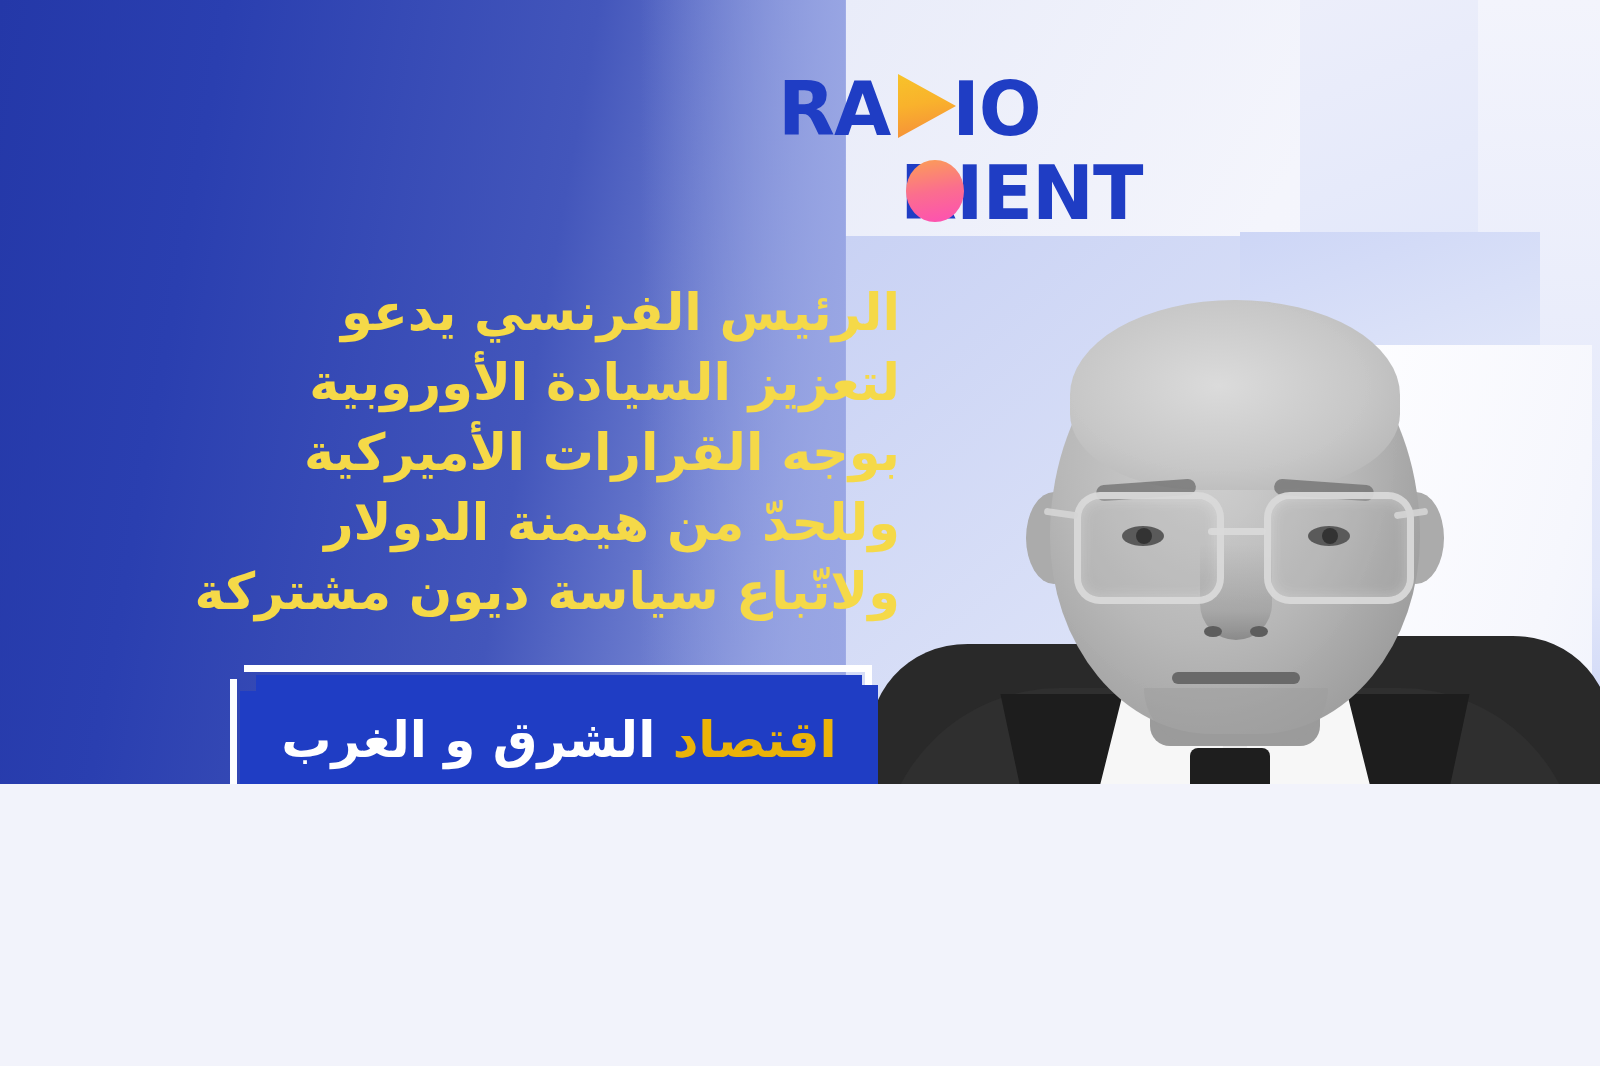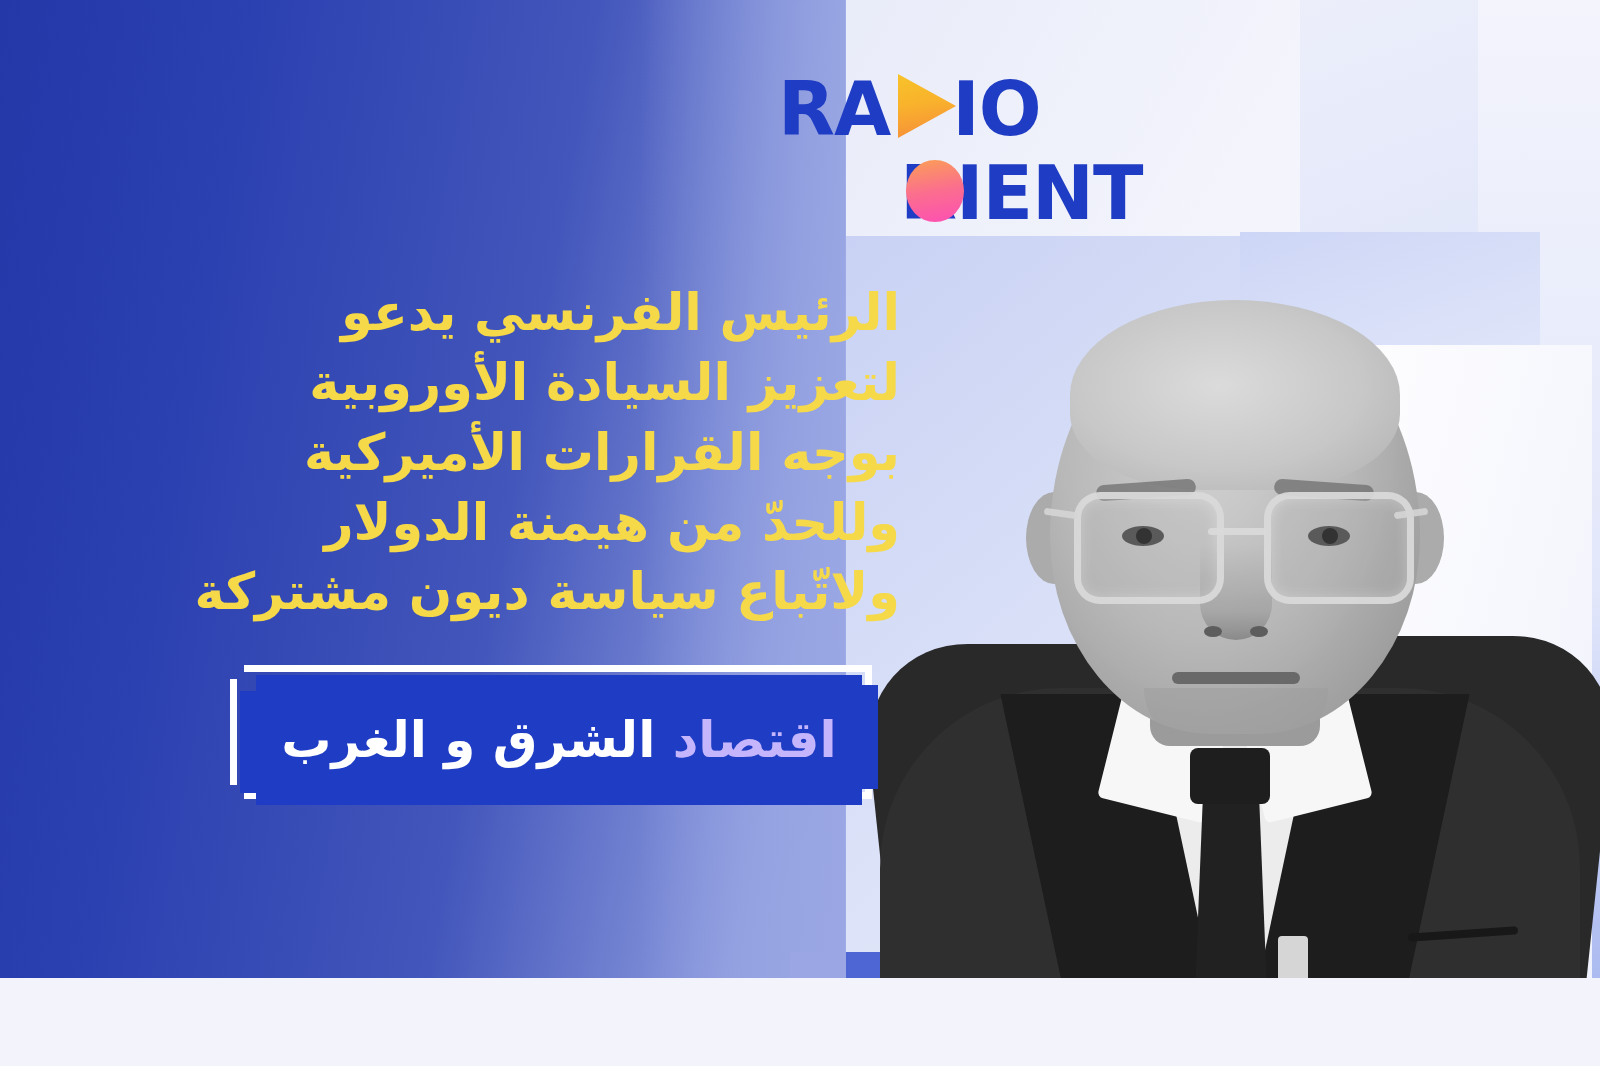--- a/index.html
+++ b/index.html
@@ -5,21 +5,21 @@
 <style>
   html,body{margin:0;padding:0;}
   body{
     width:1600px;height:1066px;
     background:#f2f3fb;
     font-family:"DejaVu Sans","Liberation Sans",sans-serif;
     overflow:hidden;
   }
   .card{
     position:relative;
-    width:1600px;height:978px;
+    width:1600px;height:784px;
     overflow:hidden;
     background:#eef0fa;
   }
 
   
   .panel{position:absolute;}
 
   
   .panel-a{
     left:845px;top:0;width:755px;height:1066px;
@@ -142,21 +142,21 @@
       0 calc(100% - 12px)
     );
     display:flex;align-items:center;justify-content:center;
     direction:rtl;
   }
   .badge-text{
     font-family:"DejaVu Sans","Liberation Sans",sans-serif;
     font-weight:bold;font-size:50px;line-height:1;
     white-space:nowrap;
   }
-  .badge-text .kw{color:#c4b5fd;}
+  .badge-text .kw{color:#eab308;}
   .badge-text .rest{color:#ffffff;}
 
   
   .portrait{
     position:absolute;left:860px;top:296px;width:740px;height:770px;
     filter:grayscale(1) contrast(1.04);
     overflow:hidden;
   }
   .p-suit-l,.p-suit-r{position:absolute;background:#2b2d30;}
   .p-suit-l{left:20px;top:348px;width:330px;height:422px;

